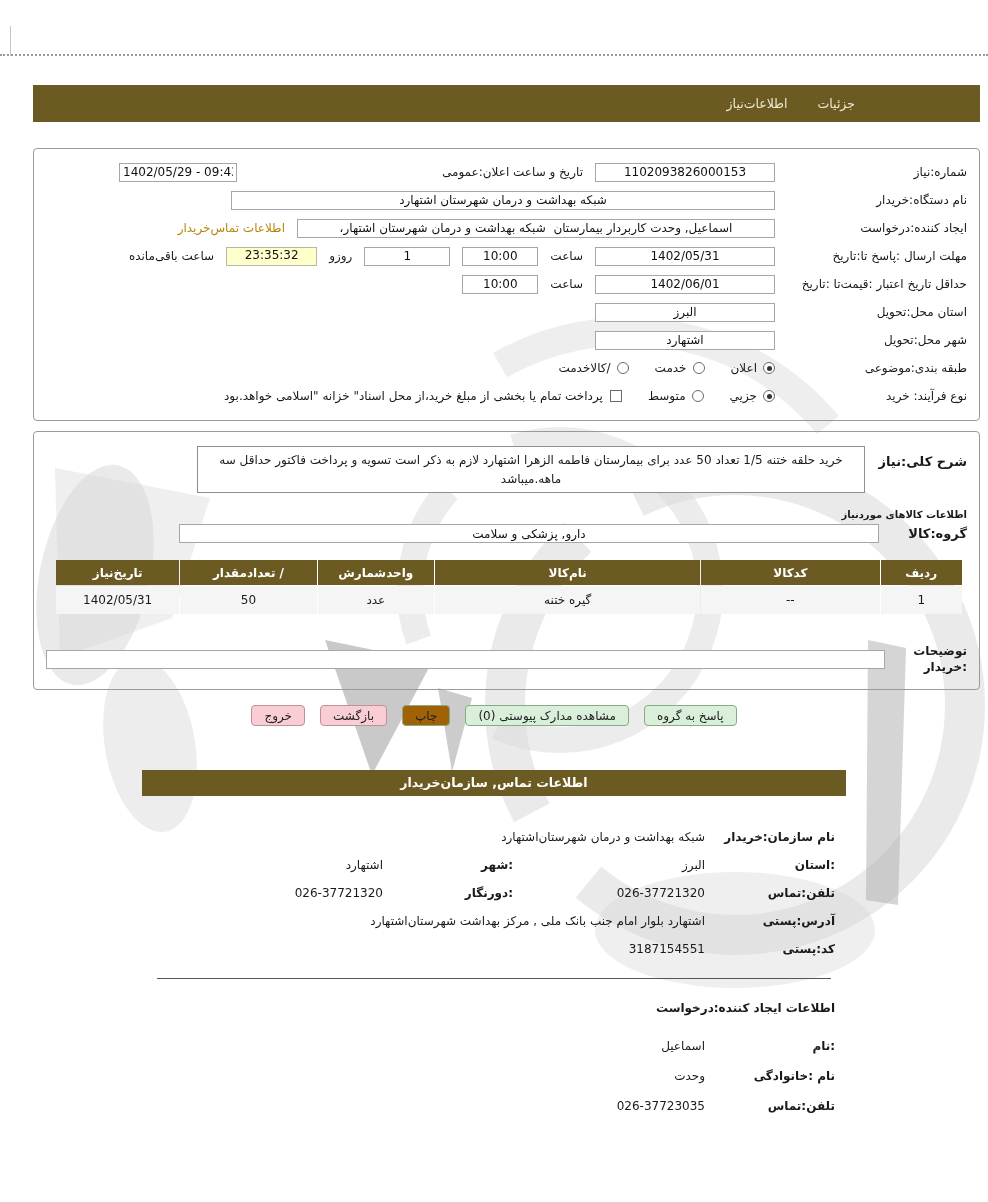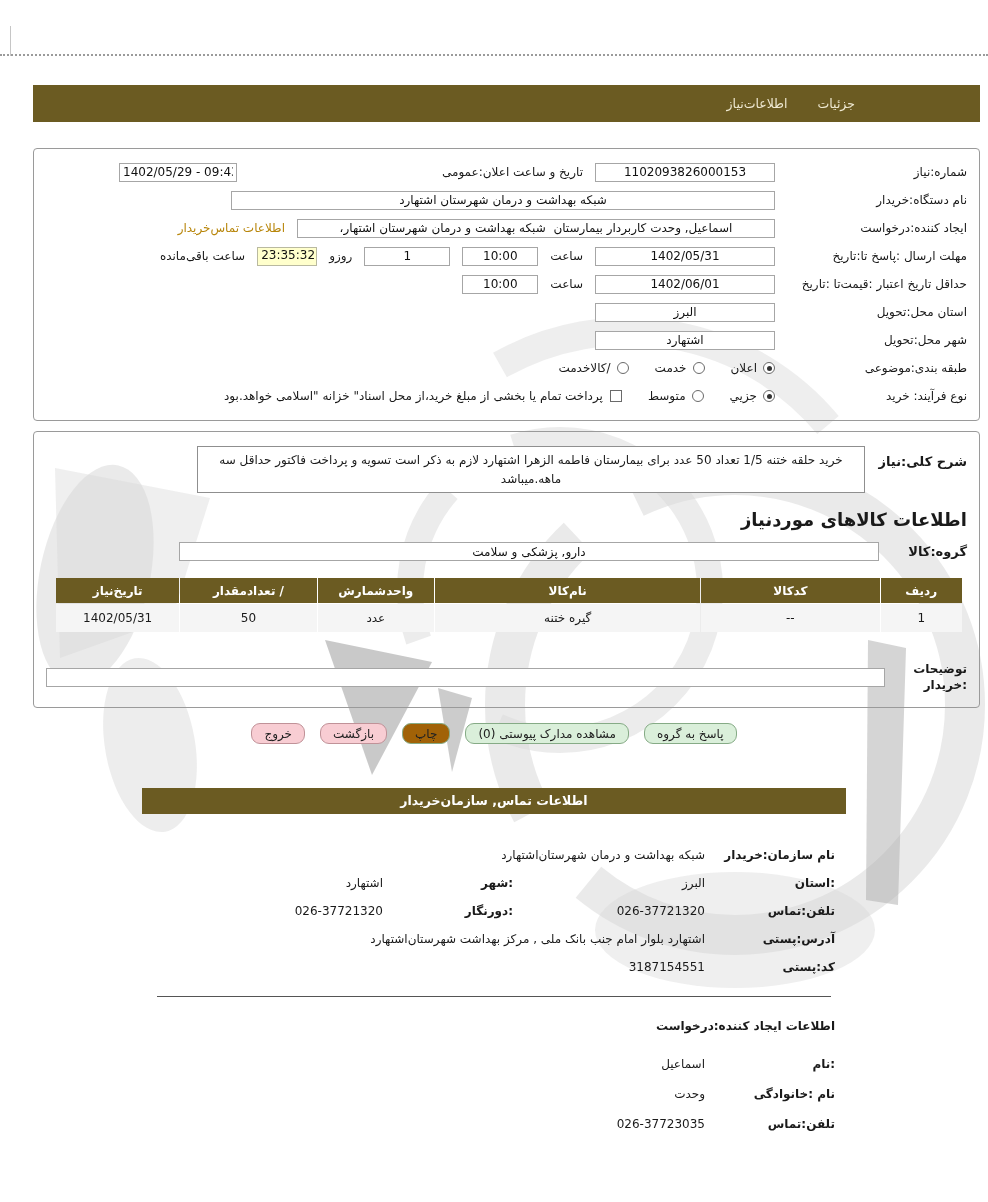--- a/index.html
+++ b/index.html
@@ -35,50 +35,50 @@
   .flabel { flex: 0 0 180px; width: 180px; text-align: right; line-height: 1.25; }
 
   .box, input.box {
     border: 1px solid #a6a6a6; background: #fff; height: 19px;
     font-family: inherit; font-size: 12px; text-align: center;
     padding: 0 3px; color: #111;
   }
   .w180 { width: 180px; } .w118 { width: 118px; } .w544 { width: 544px; }
   .w478 { width: 478px; } .w76 { width: 76px; } .w86 { width: 86px; }
   .pub-input { margin-right: auto; margin-left: 73px; }
-  .timer { background: #ffffcc; width: 60px; border: 1px solid #b9b9a0; }
+  .timer { background: #ffffcc; width: 91px; border: 1px solid #b9b9a0; }
   .link { color: #b8860b; cursor: pointer; white-space: nowrap; }
 
   .opt { display: flex; align-items: center; margin-left: 14px; }
   .radio { width: 12px; height: 12px; border: 1px solid #6a6a6a; border-radius: 50%;
            display: inline-block; background: #fff; position: relative; margin-left: 6px; flex: 0 0 12px;}
   .radio.sel::after { content: ""; position: absolute; inset: 2.5px; background: #333; border-radius: 50%; }
   .chk { width: 12px; height: 12px; border: 1px solid #6a6a6a; display: inline-block;
          background: #fff; margin-left: 7px; flex: 0 0 12px; }
 
   .desc-row { display: flex; align-items: flex-start; }
   .desc-label { width: 102px; flex: 0 0 102px; font-weight: bold; font-size: 13px; padding-top: 8px; }
   .desc-box { border: 1px solid #8f8f8f; width: 668px; min-height: 44px; background: #fff;
               padding: 4px 8px; line-height: 1.55; text-align: center; }
-  .sec-header { font-weight: bold; font-size: 18px; margin: 16px 0 12px; }
+  .sec-header { font-weight: bold; font-size: 10px; margin: 16px 0 4px; }
   .group-row { display: flex; align-items: center; gap: 10px; }
   .group-label { width: 78px; flex: 0 0 78px; font-weight: bold; font-size: 13px; }
   .w700 { width: 700px; }
 
   table.goods { border-collapse: separate; border-spacing: 1px; width: 908px; margin: 16px 4px 0 auto; }
   table.goods th { background: #6b5b22; color: #fff; font-weight: bold; font-size: 12px;
                    height: 25px; padding: 0 6px; }
   table.goods td { background: #f5f5f5; text-align: center; height: 28px; font-size: 12px; }
 
   .notes-row { display: flex; align-items: center; gap: 10px; margin-top: 29px; }
   .notes-label { width: 72px; flex: 0 0 72px; font-weight: bold; line-height: 1.3; }
   .w845 { width: 845px; height: 18px; }
 
   .btnrow { display: flex; justify-content: center; gap: 15px; margin-top: 15px; }
-  .btn { height: 21px; padding: 0 12px; border-radius: 9px; border: 1px solid #999;
+  .btn { height: 21px; padding: 0 12px; border-radius: 4px; border: 1px solid #999;
          font-size: 12px; font-family: inherit; display: flex; align-items: center; cursor: pointer; color:#222; }
   .btn-green { background: #daefda; border-color: #86ab86; }
   .btn-white { background: #a16207; border-color: #86ab86; }
   .btn-pink  { background: #f8cdd3; border-color: #c09298; }
 
   .cbar { width: 704px; margin: 44px auto 0; height: 26px; background: #6b5b22; color: #fff;
           font-weight: bold; text-align: center; line-height: 26px; font-size: 12.5px; }
 
   .contact { width: 682px; margin: 34px auto 0; }
   .cgrid { display: grid; grid-template-columns: 130px 192px 130px 1fr; row-gap: 14px; align-items: baseline; }

